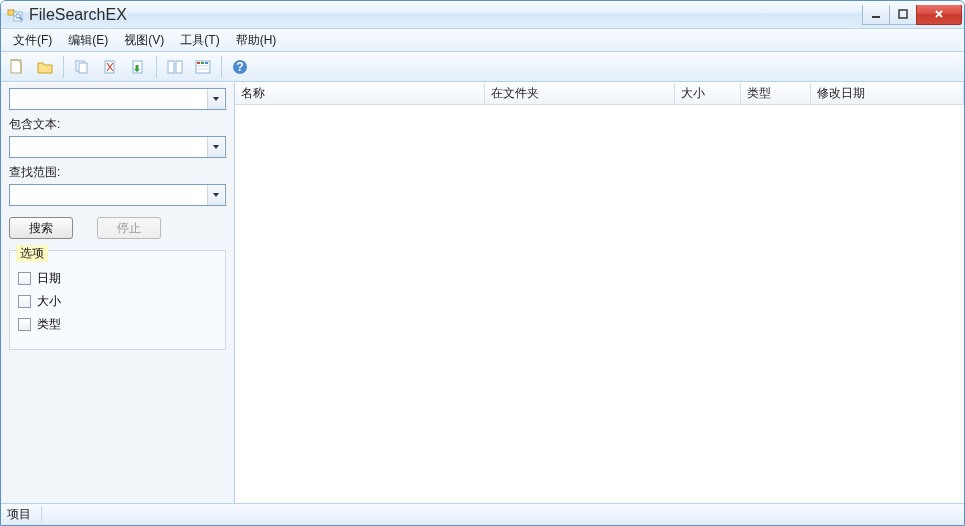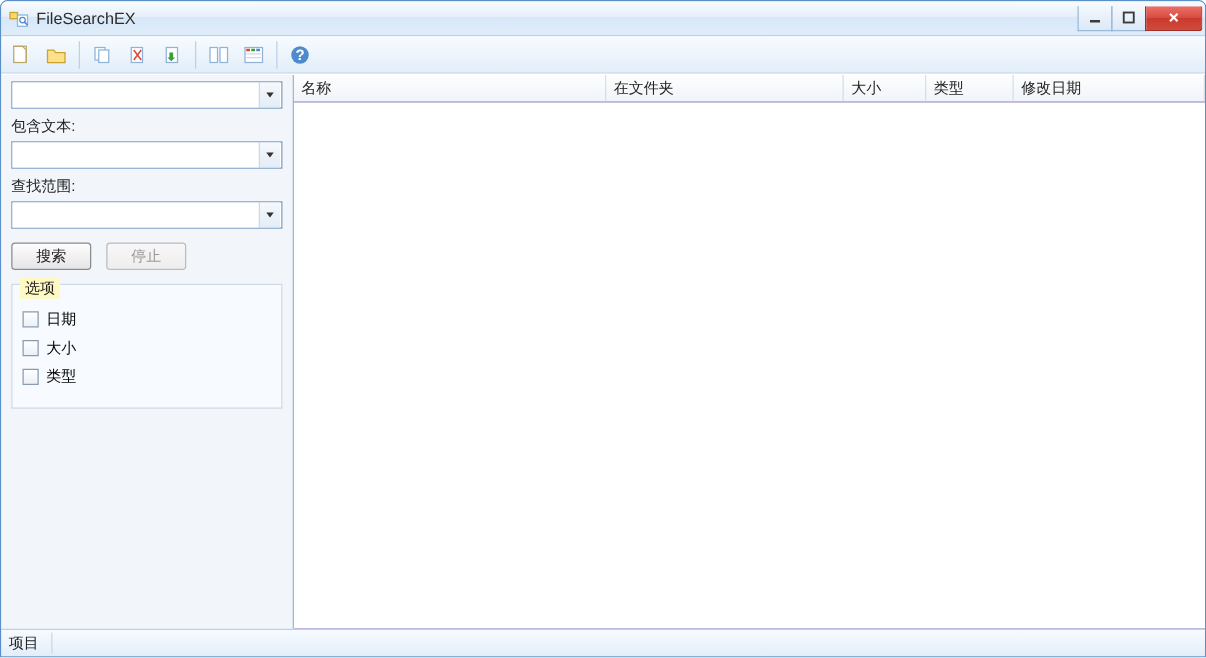--- a/index.html
+++ b/index.html
@@ -15,21 +15,21 @@
 }
 
 .titlebar {
   height: 28px;
   background: linear-gradient(to bottom, #f8fbfe 0%, #e6f0fb 45%, #d6e7f8 46%, #e0edfa 100%);
   border-bottom: 1px solid #b9d2ea;
   display: flex; align-items: center;
   padding: 0 0 0 6px;
 }
 .titlebar .app-icon { width: 16px; height: 16px; margin-right: 6px; }
-.titlebar .title { flex: 1; color: #2b2b2b; font-size: 13px; }
+.titlebar .title { flex: 1; color: #2b2b2b; font-size: 16px; }
 .winbtns { display: flex; height: 20px; margin-right: 2px; }
 .winbtn {
   width: 28px; height: 20px;
   border: 1px solid #9bbad8;
   border-top: none;
   background: linear-gradient(to bottom, #f3f8fd 0%, #dce9f7 100%);
   display: flex; align-items: center; justify-content: center;
   margin-left: -1px;
 }
 .winbtn.close {
@@ -85,21 +85,21 @@
   display: flex; align-items: center;
 }
 .combo input { border: none; outline: none; width: calc(100% - 18px); height: 100%; padding: 0 4px; font-size: 12px; }
 .combo .dd-btn {
   width: 17px; height: 100%;
   display: flex; align-items: center; justify-content: center;
   border-left: 1px solid #cfd9e6;
   background: linear-gradient(to bottom, #f6f9fd, #e3ecf6);
 }
 .combo .dd-btn svg { width:8px; height:8px; }
-.btn-row { display: flex; gap: 12px; margin: 8px 0 6px; }
+.btn-row { display: flex; gap: 24px; margin: 8px 0 6px; }
 .btn {
   min-width: 64px; height: 22px; padding: 0 12px;
   border: 1px solid #8a8a8a;
   background: linear-gradient(to bottom, #fdfdfd, #e6e6e6);
   border-radius: 3px;
   display: flex; align-items: center; justify-content: center;
   color: #222;
 }
 .btn.disabled { color: #999; border-color: #bbb; background: linear-gradient(to bottom, #f7f7f7, #eee); }
 
@@ -110,21 +110,21 @@
   margin-top: 2px;
 }
 .group-title { position: relative; top: -14px; left: -2px; background: #fef9c3; display: inline-block; padding: 0 4px; color: #222; }
 .chk { display: flex; align-items: center; gap: 6px; margin-top: 2px; margin-bottom: 6px; }
 .chk-box {
   width: 13px; height: 13px; border: 1px solid #8a9bb0; background: linear-gradient(to bottom,#fff,#eaf0f7);
 }
 
 .results {
   flex: 1;
-  background: #4c1d95;
+  background: #8b5cf6;
   display: flex; flex-direction: column;
   overflow: hidden;
 }
 .cols {
   height: 22px;
   display: flex;
   background: linear-gradient(to bottom, #fdfefe 0%, #f0f4f9 100%);
   border-bottom: 1px solid #d6dee8;
 }
 .col {
@@ -173,20 +173,27 @@
           </svg>
       </div>
       <div class="winbtn close">
         <svg viewBox="0 0 12 12">
             <path d="M3 3 L9 9 M9 3 L3 9" stroke="#fff" stroke-width="1.8"></path>
           </svg>
       </div>
     </div>
   </div>
 
+  <div class="menubar">
+    <div class="menu-item">文件(F)</div>
+    <div class="menu-item">编辑(E)</div>
+    <div class="menu-item">视图(V)</div>
+    <div class="menu-item">工具(T)</div>
+    <div class="menu-item">帮助(H)</div>
+  </div>
 
   <div class="toolbar">
     <div class="tb-btn">
       <svg viewBox="0 0 18 18">
           <rect x="3" y="2" width="10" height="13" fill="#fff" stroke="#b9a86a"></rect>
           <path d="M3 2 h7 l3 3 v10" fill="none" stroke="#b9a86a"></path>
         </svg>
     </div>
     <div class="tb-btn">
       <svg viewBox="0 0 18 18">

